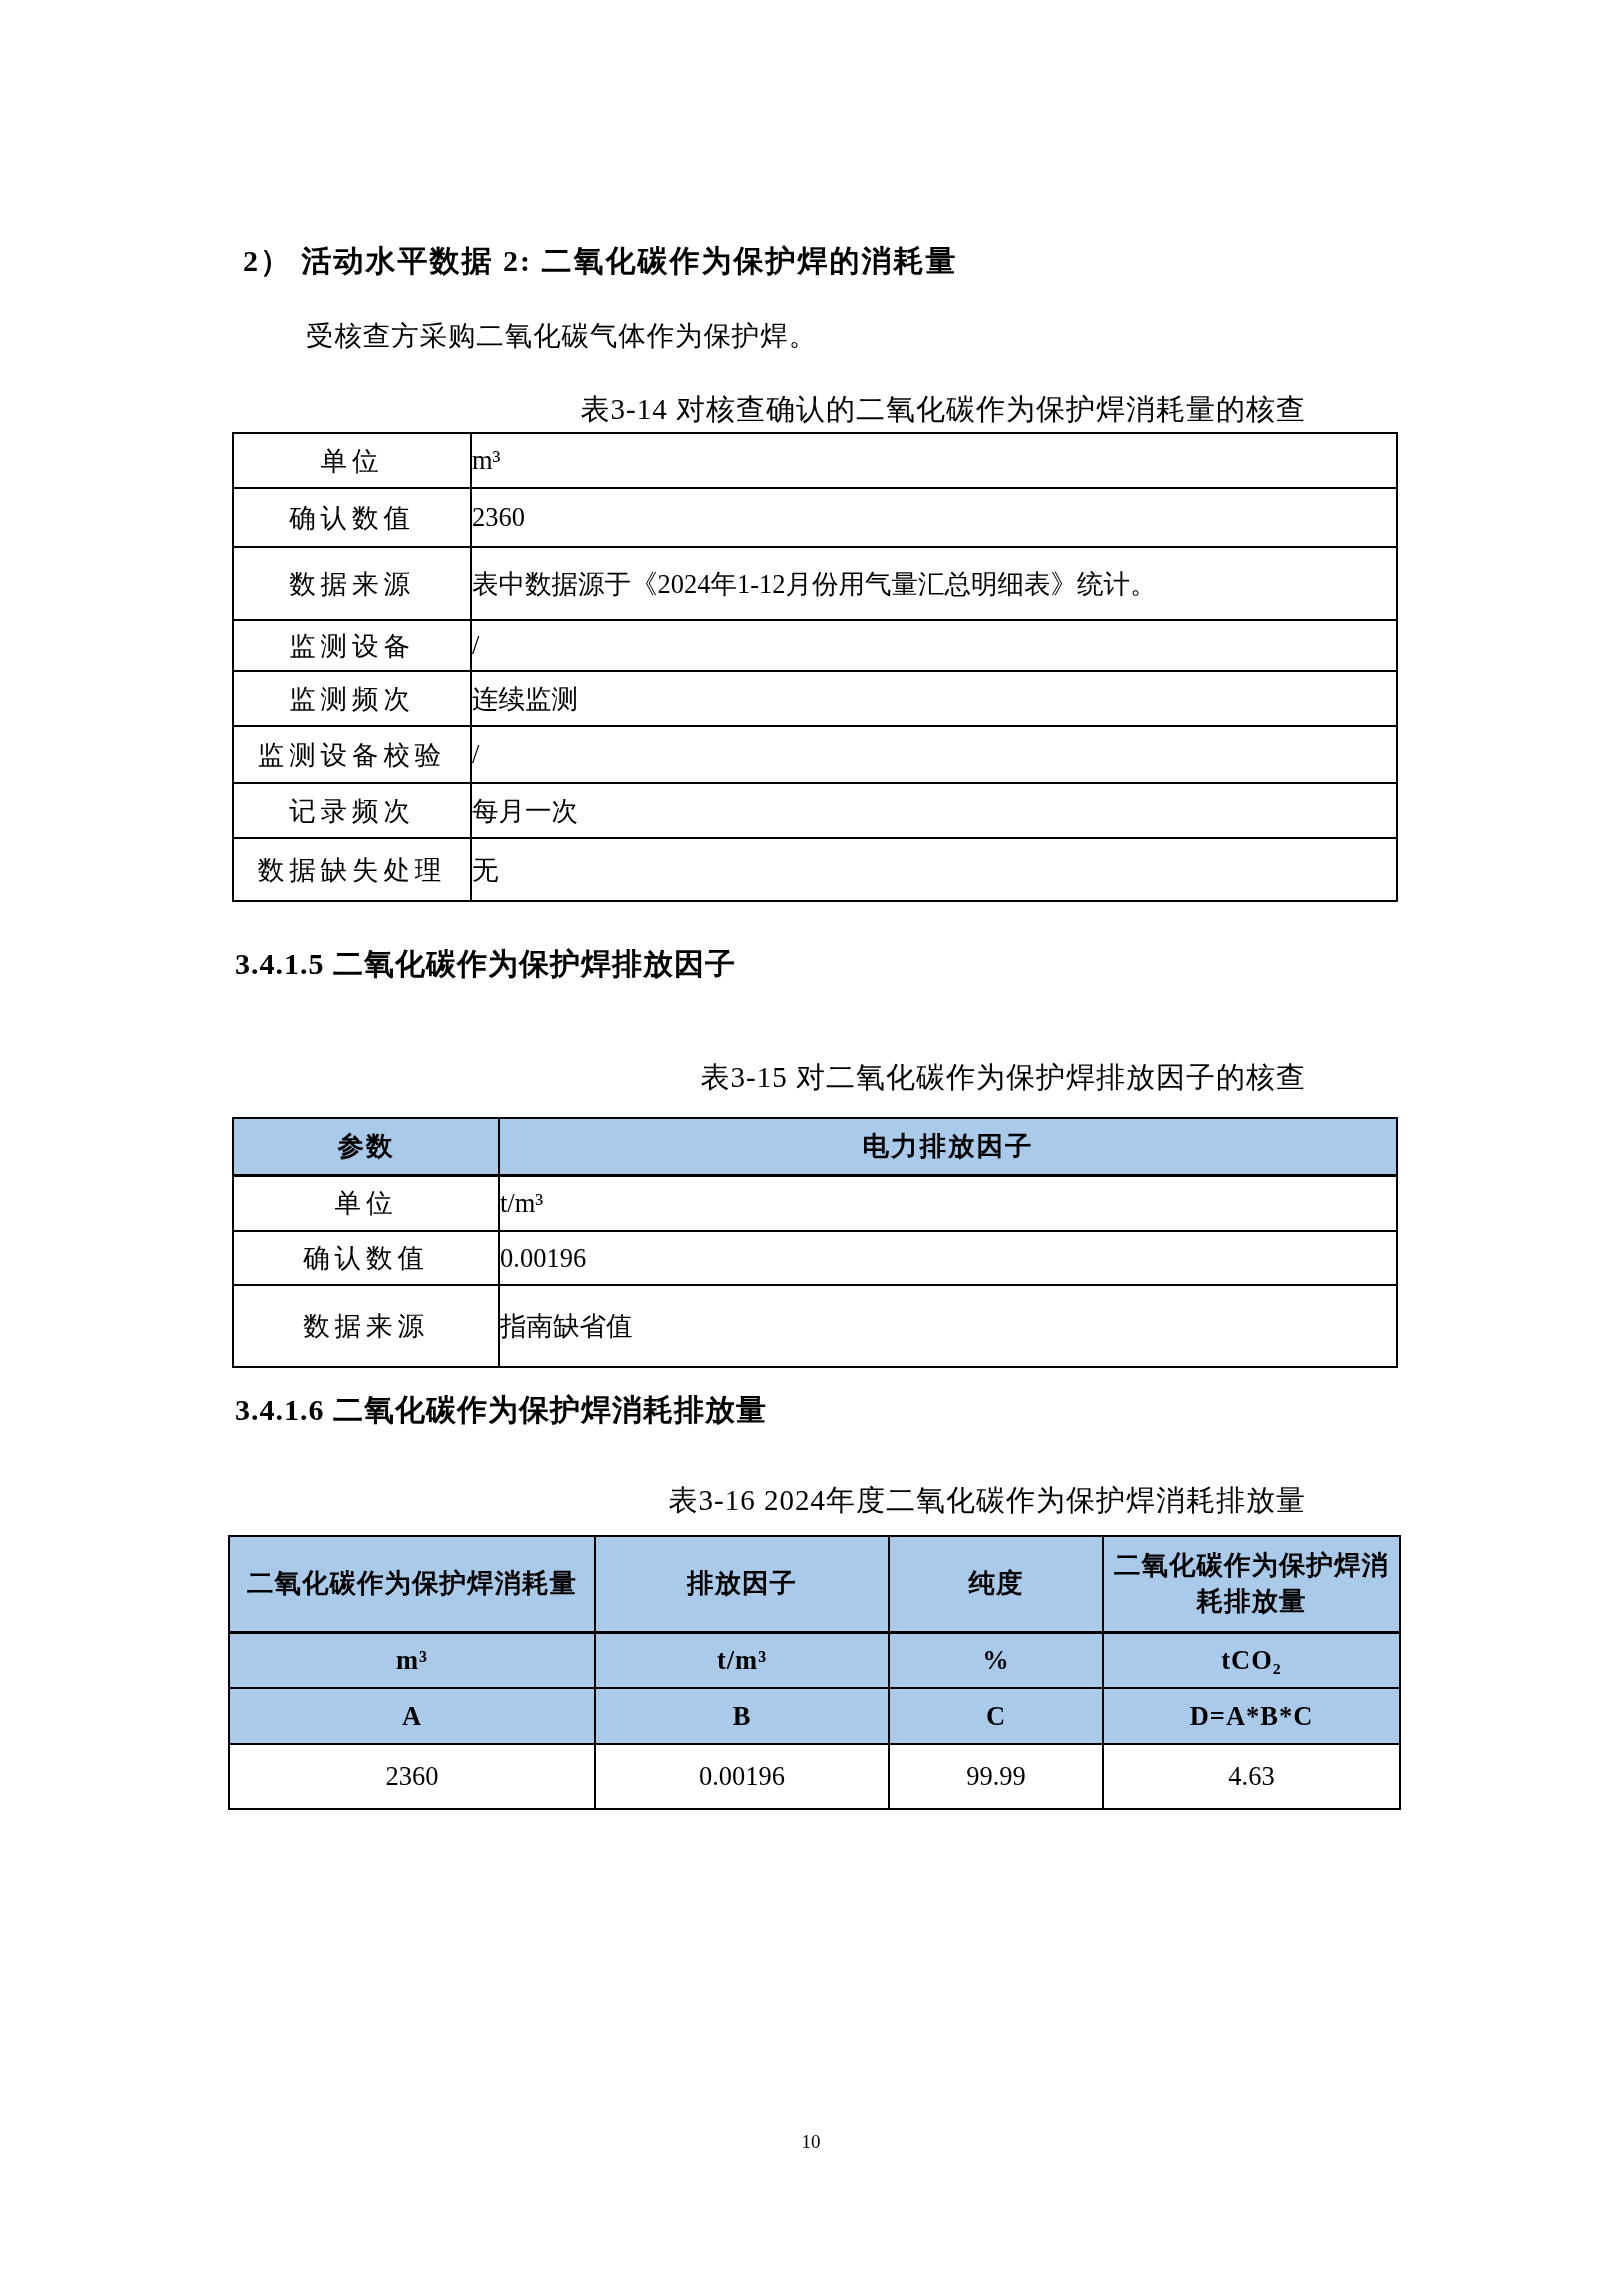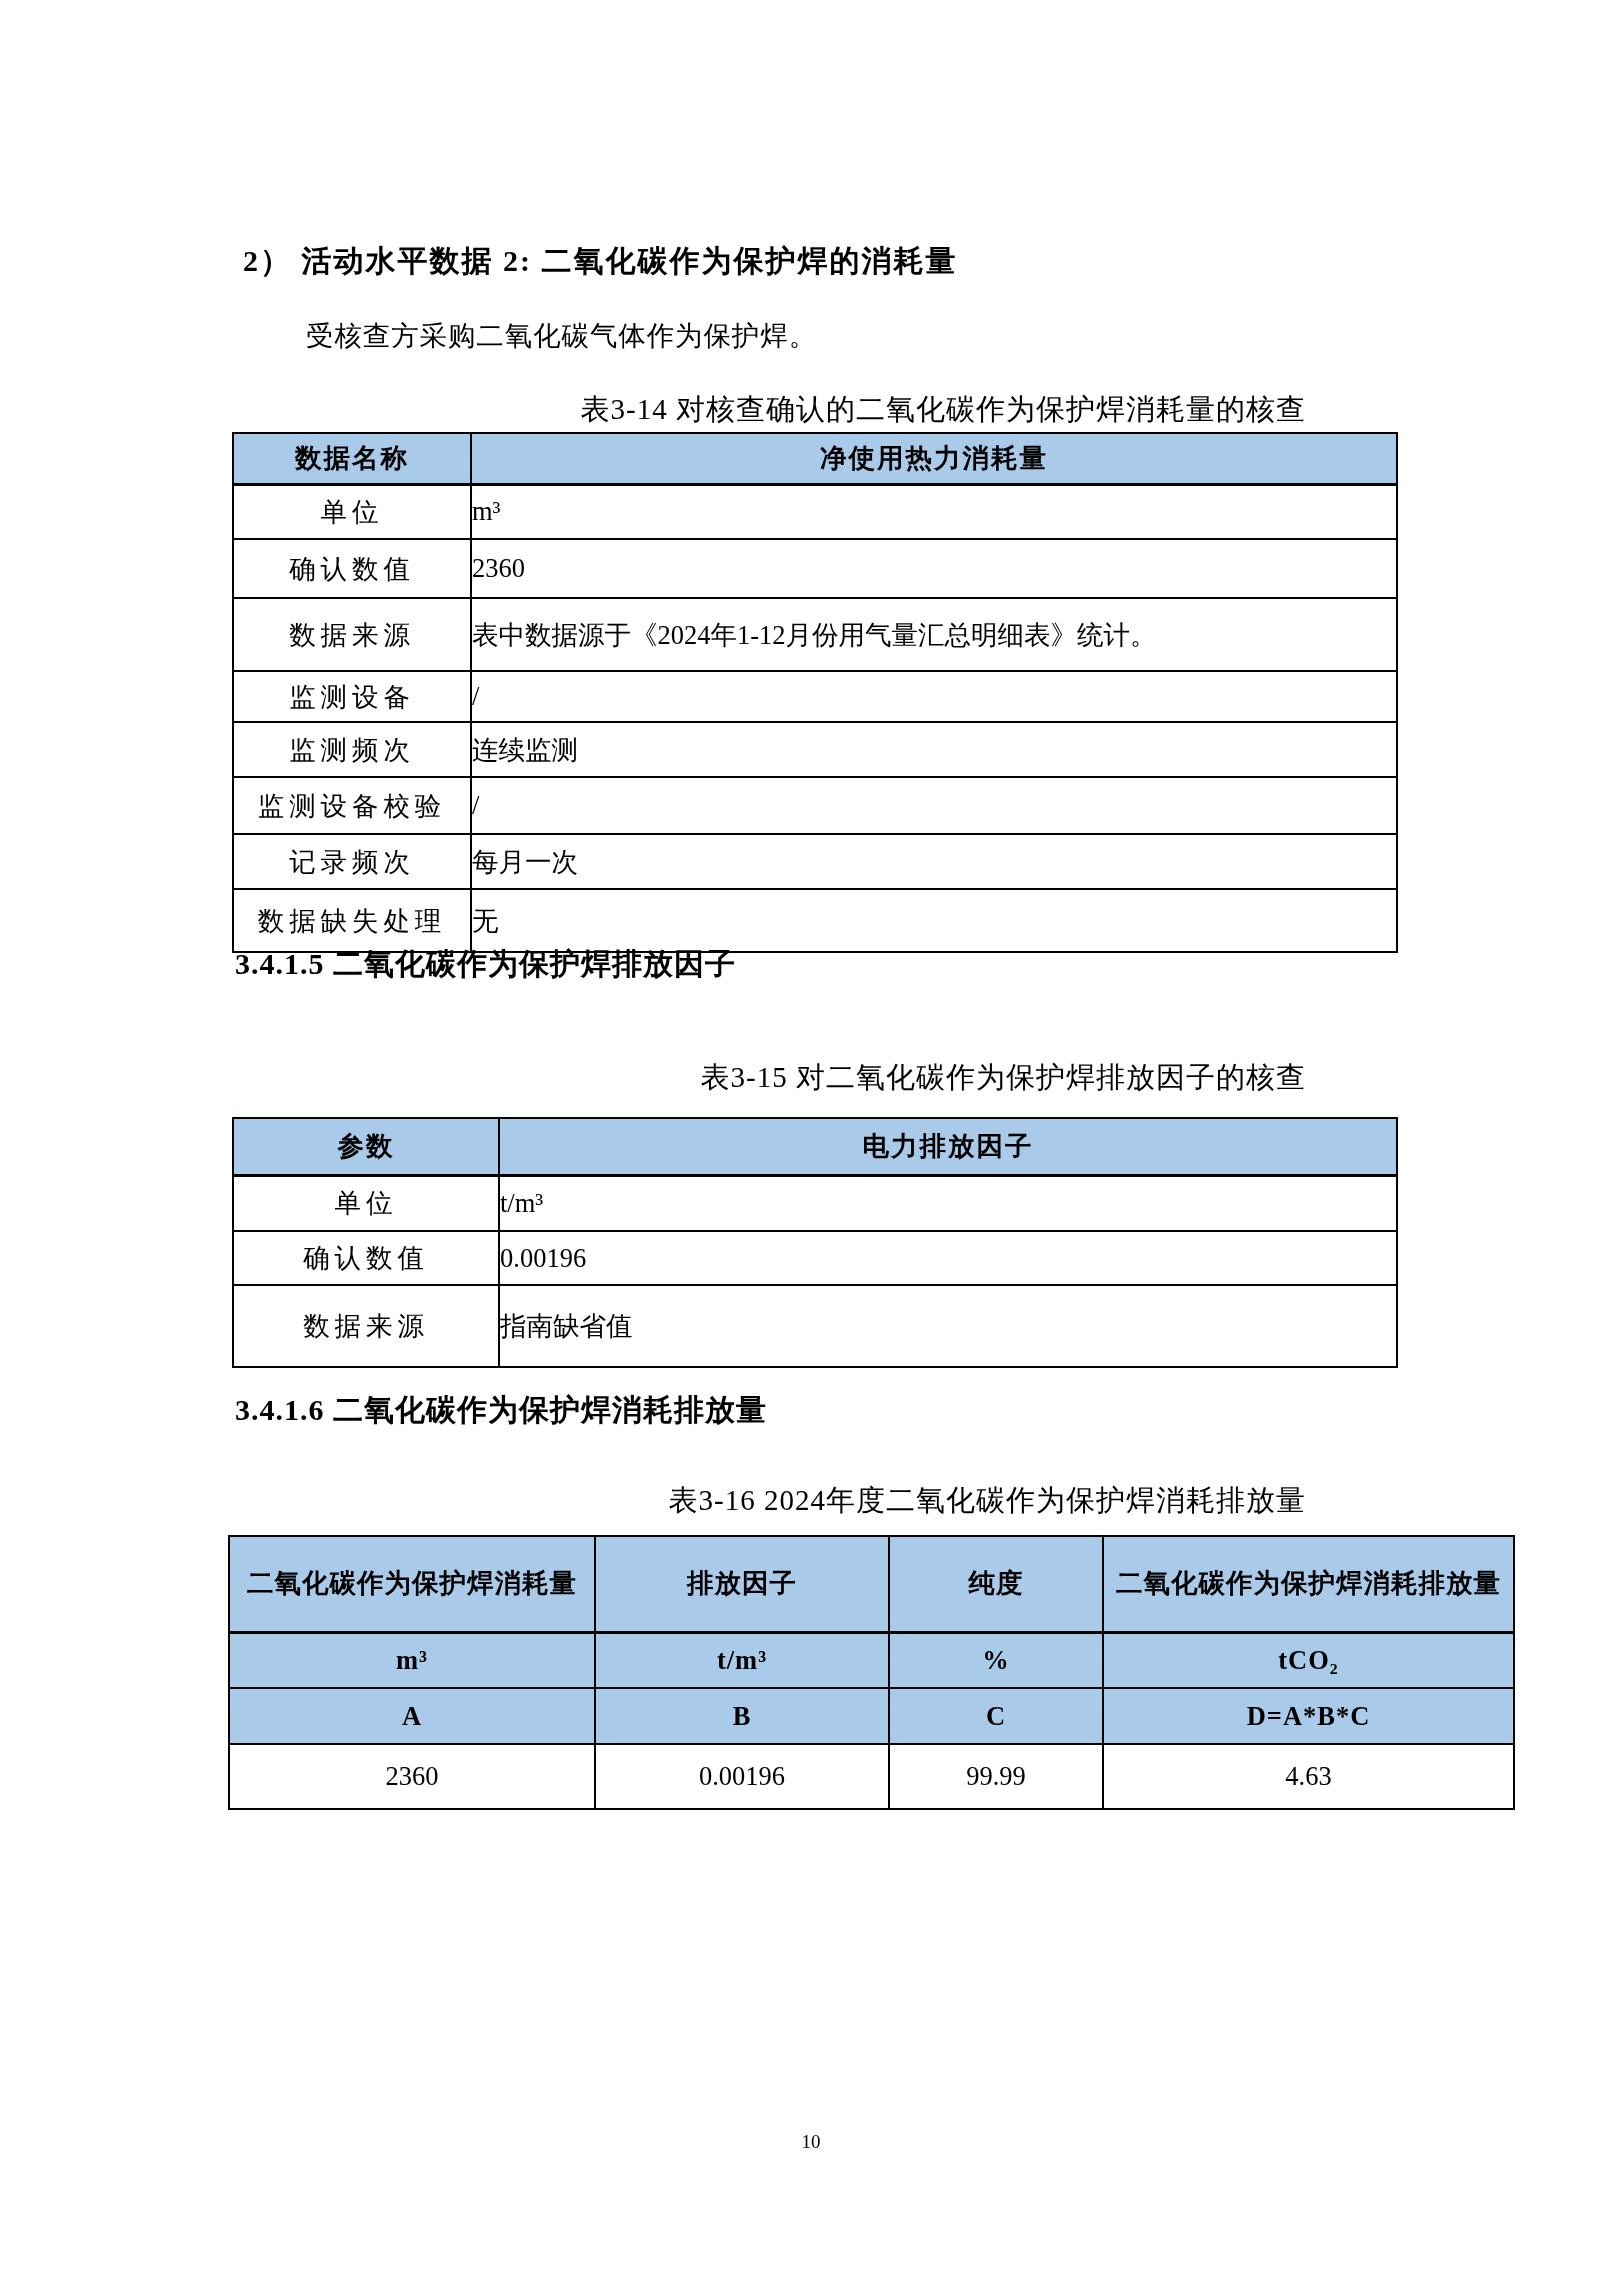--- a/index.html
+++ b/index.html
@@ -37,21 +37,21 @@
     border:2.9px solid #000;
   }
   table.doc-table td{
     border-left:2px solid #000;border-right:2px solid #000;
     border-top:2.9px solid #000;border-bottom:2.9px solid #000;
     font-size:26.5px;vertical-align:middle;padding:0;
     overflow:hidden;
   }
   .t314{top:432px;left:232px;width:1166px;}
   .t315{top:1117px;left:232px;width:1166px;}
-  .t316{top:1535px;left:228px;width:1287px;}
+  .t316{top:1535px;left:228px;width:1173px;}
 
   tr.hdr td{
     background:var(--hdrblue);
     font-weight:bold;text-align:center;
     border-bottom:3.9px solid #000;
     letter-spacing:2px;
   }
   td.label{text-align:center;letter-spacing:4.9px;border-radius:9px;}
   td.value{padding-left:17.6px;text-align:left;}
   .t316 td{text-align:center;}
@@ -70,24 +70,20 @@
 <div class="abs para">受核查方采购二氧化碳气体作为保护焊。</div>
 
 <div class="abs tbl-title title-314">表3-14  对核查确认的二氧化碳作为保护焊消耗量的核查</div>
 
 <table class="doc-table t314">
   <colgroup>
       <col style="width:238px">
       <col>
     </colgroup>
   <tbody>
-      <tr class="hdr" style="height:51px">
-    <td>数据名称</td>
-    <td>净使用热力消耗量</td>
-  </tr>
   <tr style="height:55px">
     <td class="label">单位</td>
     <td class="value">m³</td>
   </tr>
   <tr style="height:59px">
     <td class="label">确认数值</td>
     <td class="value">2360</td>
   </tr>
   <tr style="height:73px">
     <td class="label">数据来源</td>

